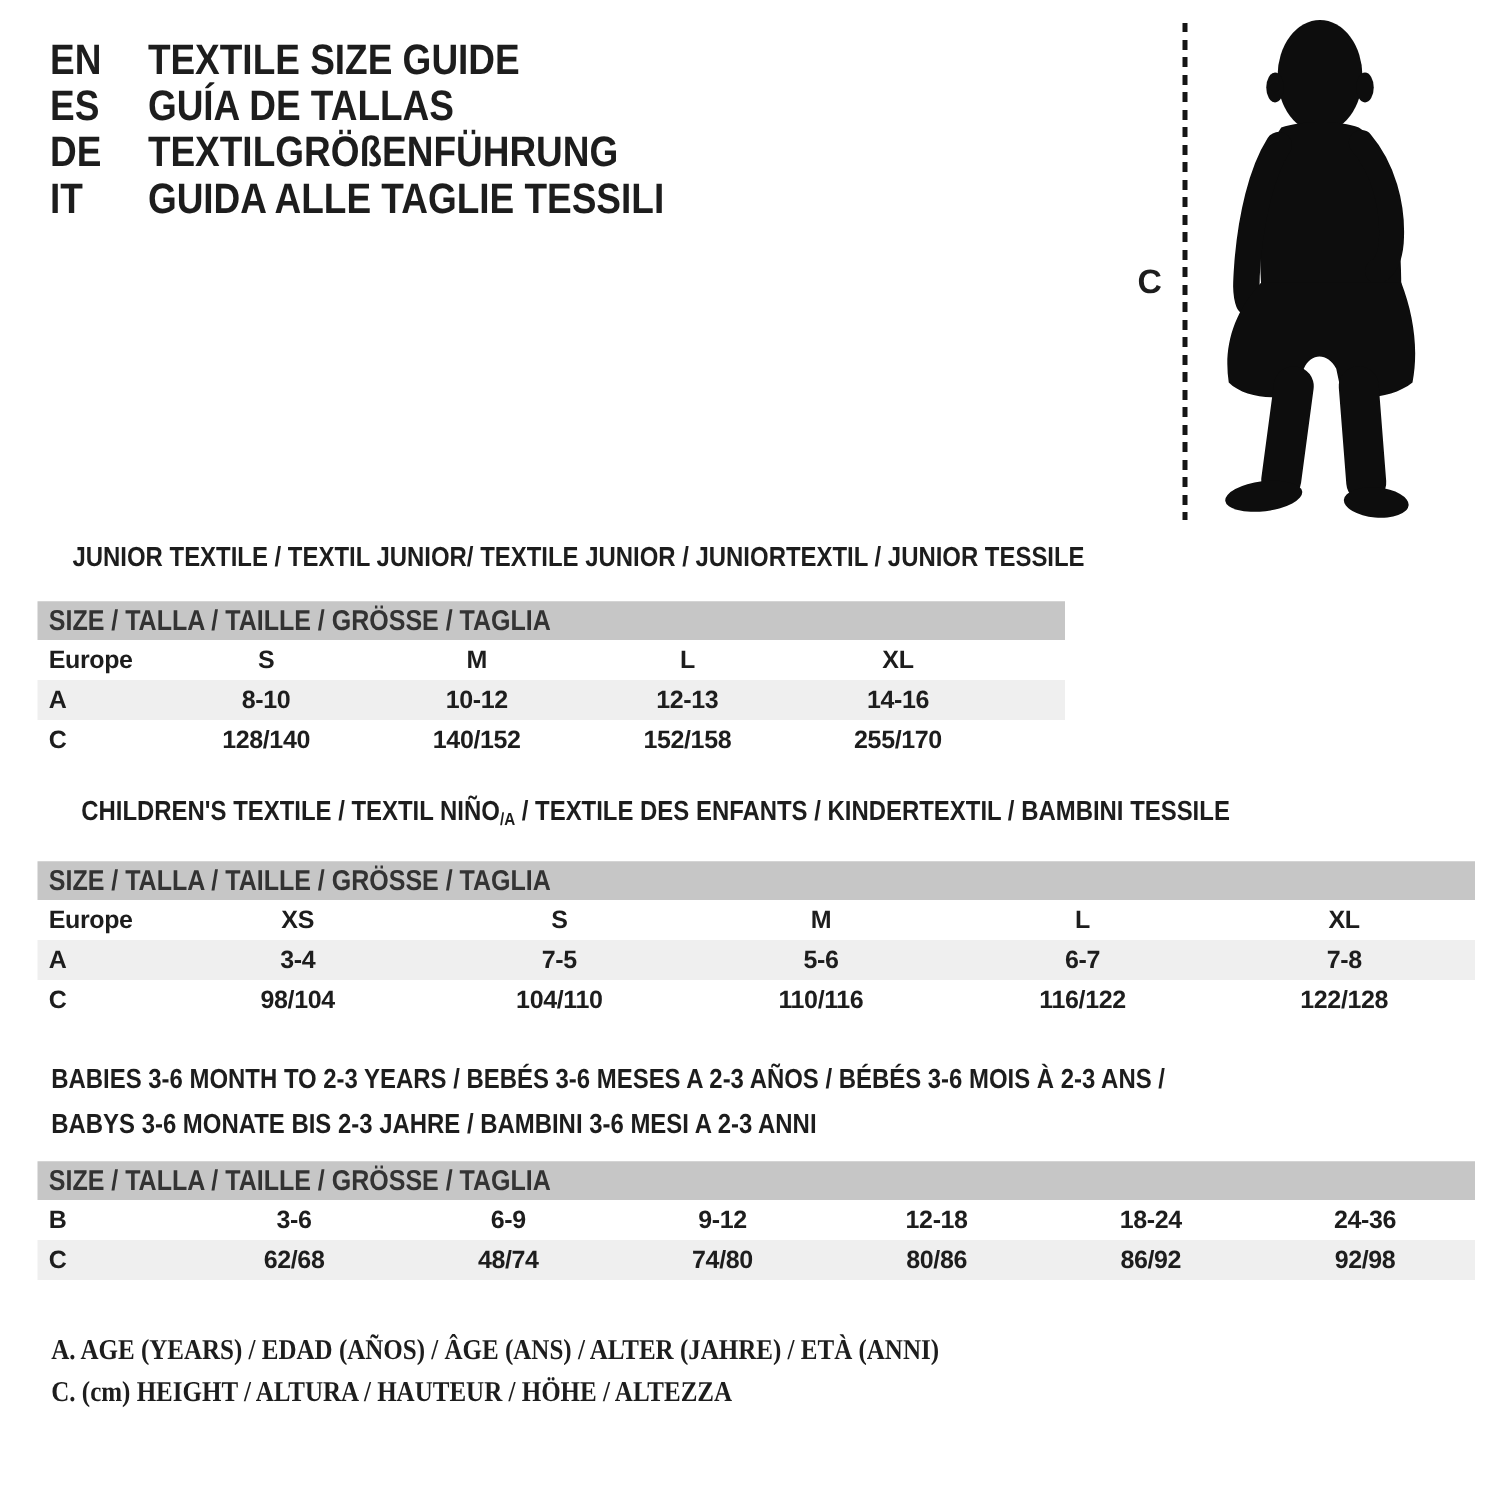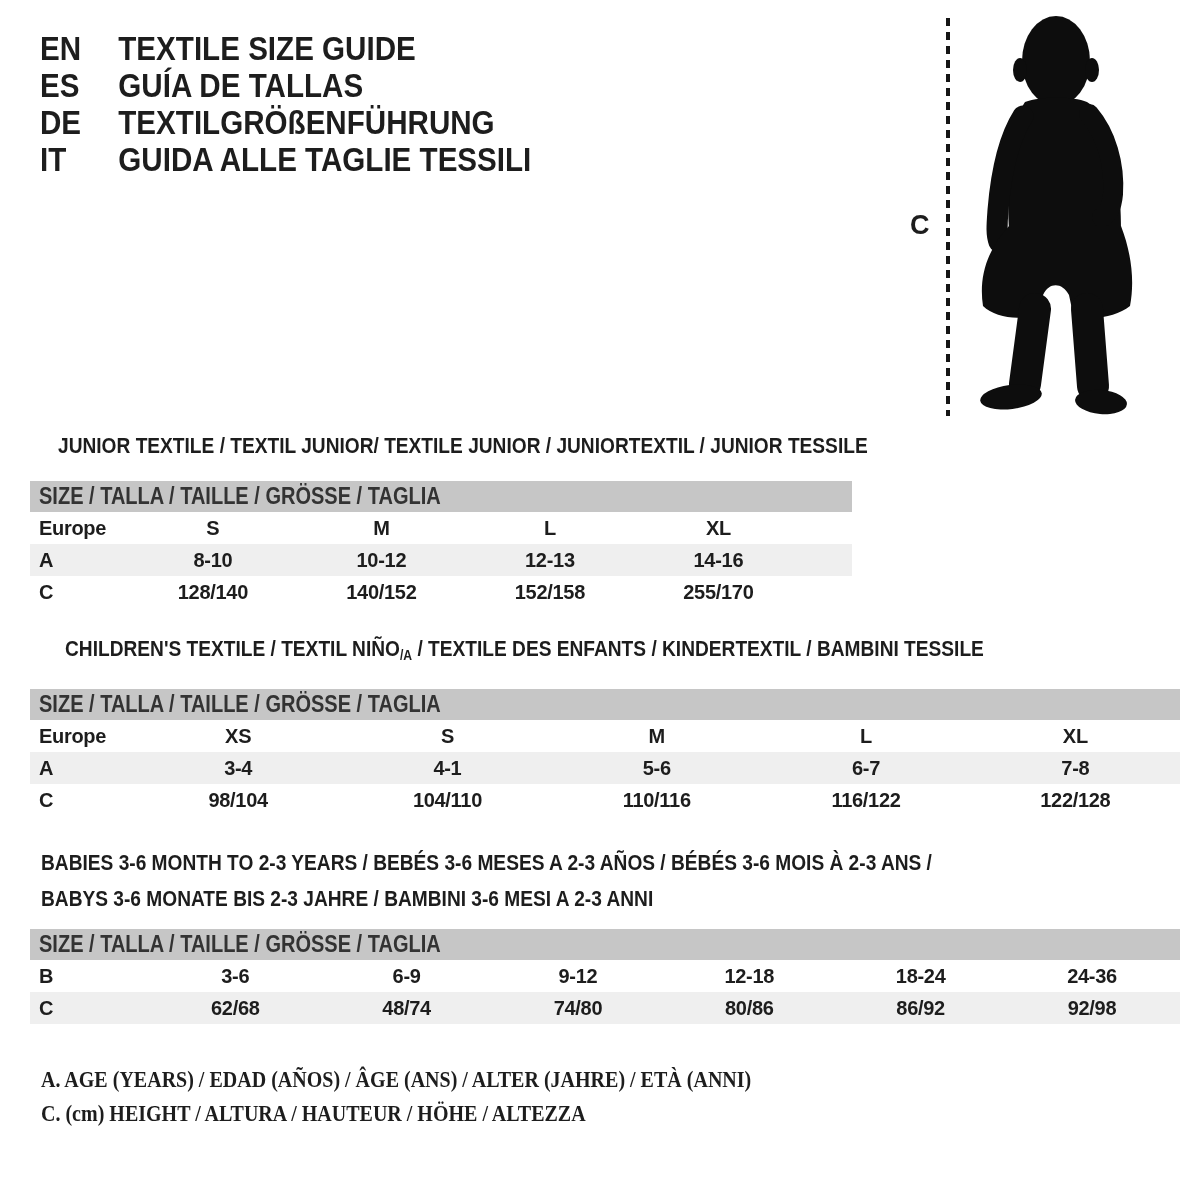--- a/index.html
+++ b/index.html
@@ -141,21 +141,21 @@
     <div class="tlabel">Europe</div>
     <div class="tcell">XS</div>
     <div class="tcell">S</div>
     <div class="tcell">M</div>
     <div class="tcell">L</div>
     <div class="tcell">XL</div>
   </div>
   <div class="trow shaded">
     <div class="tlabel">A</div>
     <div class="tcell">3-4</div>
-    <div class="tcell">4-1</div>
+    <div class="tcell">7-5</div>
     <div class="tcell">5-6</div>
     <div class="tcell">6-7</div>
     <div class="tcell">7-8</div>
   </div>
   <div class="trow">
     <div class="tlabel">C</div>
     <div class="tcell">98/104</div>
     <div class="tcell">104/110</div>
     <div class="tcell">110/116</div>
     <div class="tcell">116/122</div>

